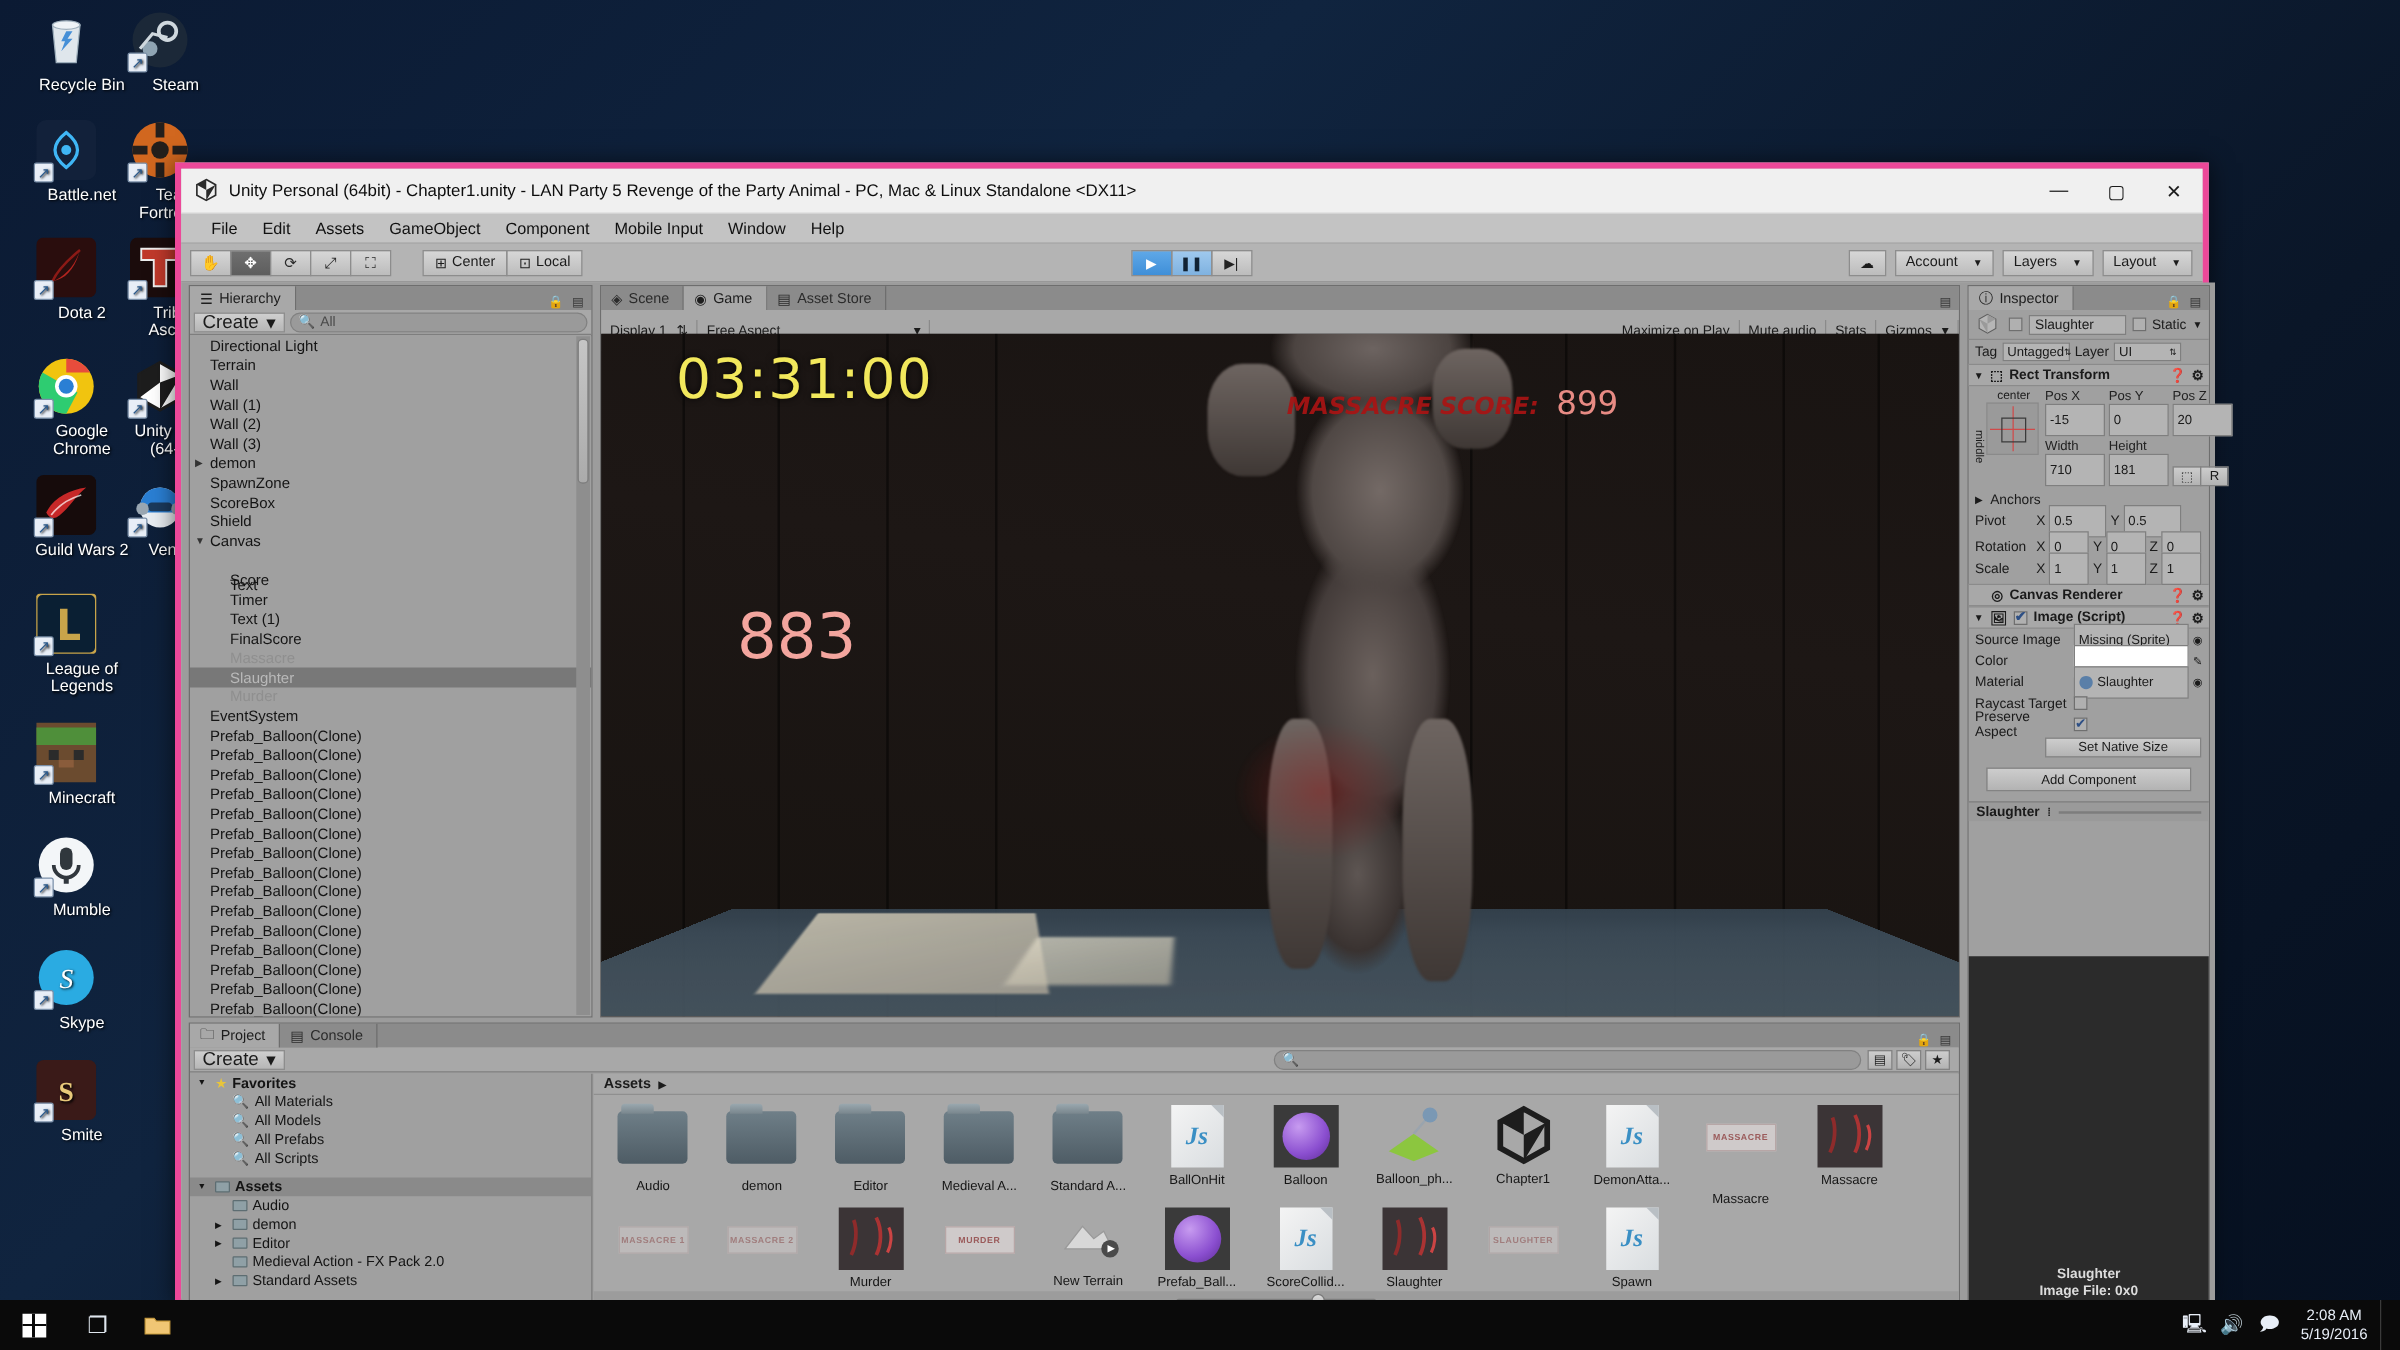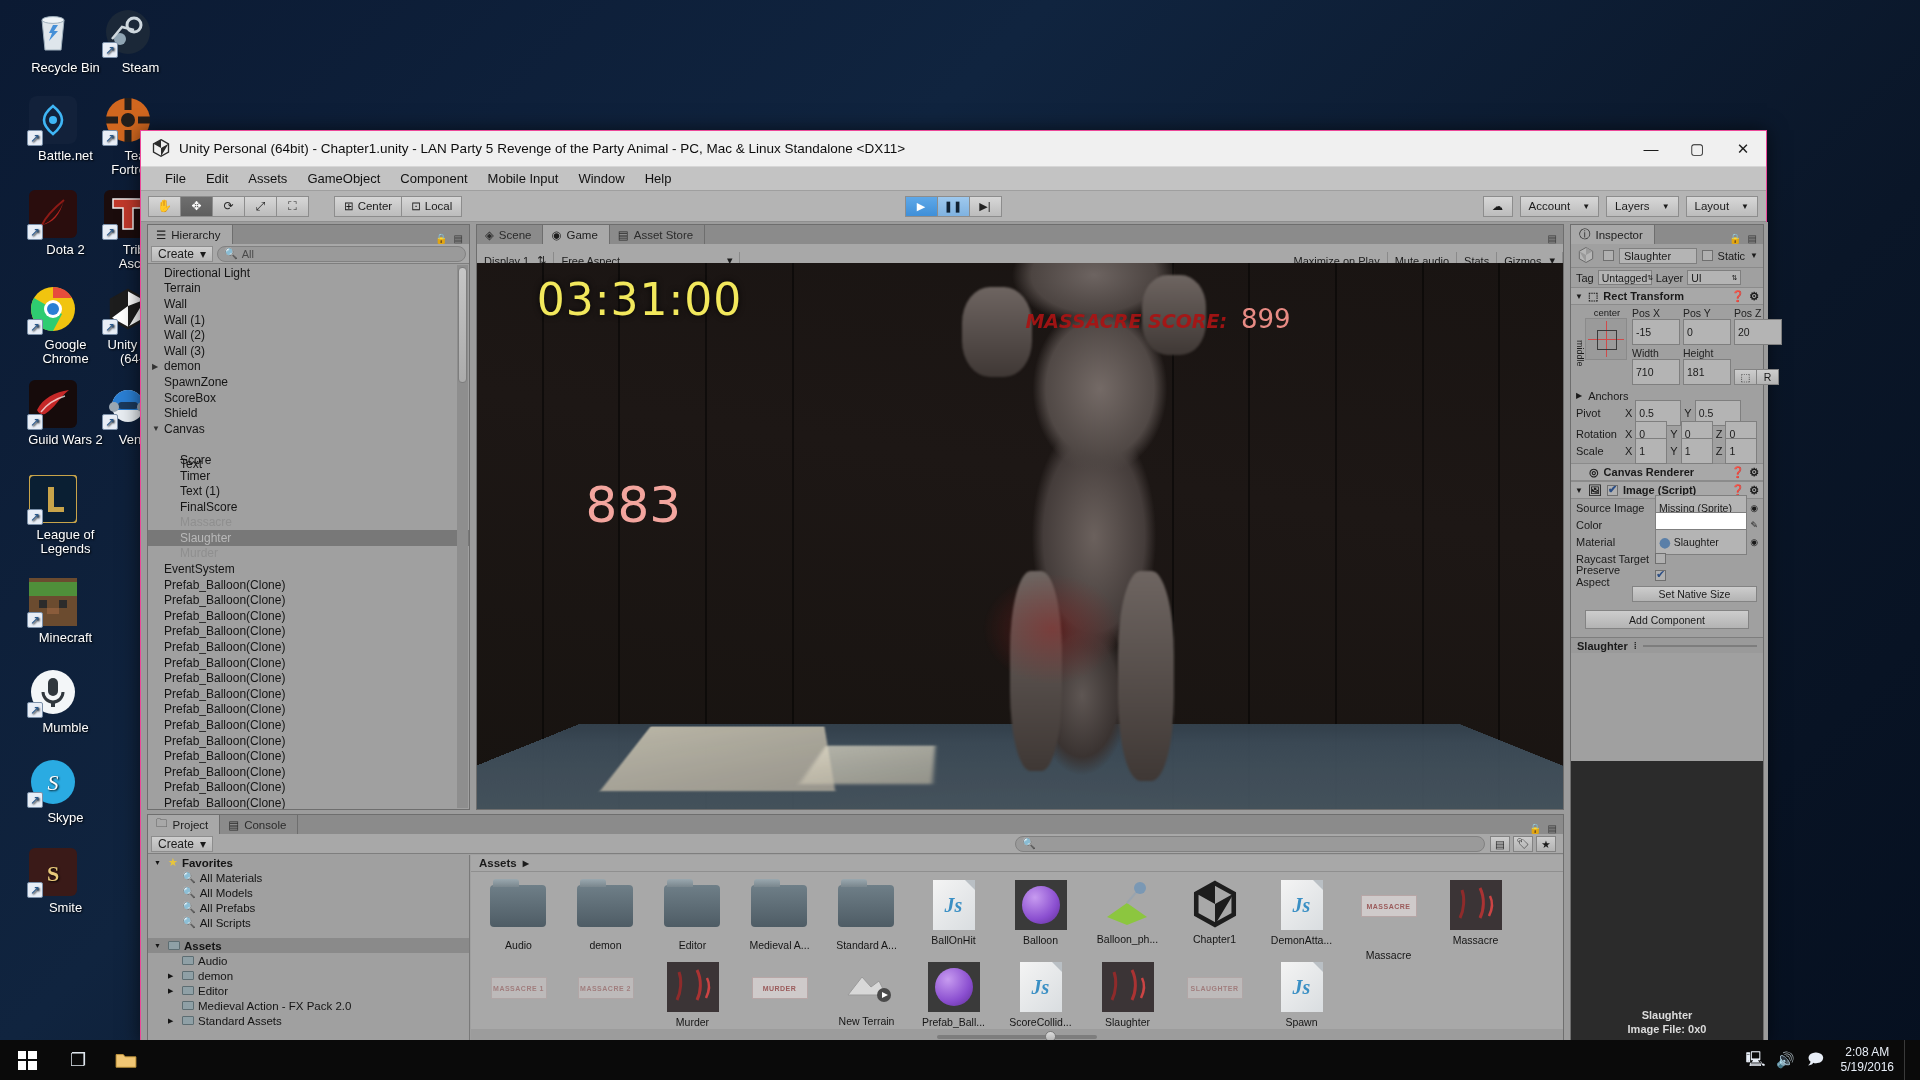--- a/index.html
+++ b/index.html
@@ -28,21 +28,21 @@
                       linear-gradient(to bottom,transparent 8px,#0a0a0a 8px,#0a0a0a 10px,transparent 10px);}
   .tb-btn { width:48px; height:40px; display:flex; align-items:center; justify-content:center;
      color:#dfe6ee; font-size:18px; }
   #tray { margin-left:auto; display:flex; align-items:center; height:40px; padding-right:8px; color:#e8eef7; }
   #tray .ticon { width:30px; text-align:center; font-size:15px; }
   #clock { text-align:center; font-size:12px; line-height:15px; padding:0 10px; }
   #show-desktop { width:8px; height:40px; border-left:1px solid #3a3a3a; }
 
   
   #unity-window { position:absolute; left:140px; top:130px; width:1627px; height:914px;
-     background:#c3c3c3; border:1px solid #ec4899; box-shadow:0 0 18px rgba(0,0,0,.6);
+     background:#c3c3c3; border:5px solid #ec4899; box-shadow:0 0 18px rgba(0,0,0,.6);
      font-size:12px; color:#1b1b1b; }
   #title-bar { height:36px; background:#f0f0f0; display:flex; align-items:center;
      border-bottom:1px solid #d6d6d6; }
   #title-bar .unity-logo { width:22px; height:22px; margin:0 6px 0 10px; position:relative; }
   #title-text { font-size:13.5px; color:#0d0d0d; white-space:nowrap; }
   #win-controls { margin-left:auto; display:flex; height:36px; }
   #win-controls div { width:46px; height:36px; display:flex; align-items:center;
      justify-content:center; font-size:15px; color:#1b1b1b; }
 
   #menu-bar { height:24px; background:#c3c3c3; display:flex; align-items:center; padding-left:14px;
@@ -82,21 +82,21 @@
   .tab.active { background:#a8a8a8; }
   .tab.inactive { background:#8b8b8b; color:#2b2b2b; }
   .tab-row .lock { margin-left:auto; display:flex; align-items:center; gap:6px; padding-right:6px;
      font-size:10px; color:#3a3a3a;}
 
   
   #hierarchy { left:6px; top:2px; width:323px; height:586px; }
   #hier-toolbar { height:20px; background:#a8a8a8; display:flex; align-items:center;
      gap:4px; padding:0 3px; border-bottom:1px solid #7e7e7e; }
   .create-btn { height:16px; padding:0 6px; background:linear-gradient(#cfcfcf,#b6b6b6);
-     border:1px solid #8d8d8d; font-size:12px; display:flex; align-items:flex-start; gap:6px; }
+     border:1px solid #8d8d8d; font-size:15px; display:flex; align-items:center; gap:6px; }
   .search-field { flex:1; height:16px; background:#9a9a9a; border:1px solid #818181;
      border-radius:8px; display:flex; align-items:center; padding:0 6px; font-size:11px; color:#4a4a4a; gap:4px;}
   #hier-list { position:absolute; left:0; top:40px; right:0; bottom:0; background:#a0a0a0;
      overflow:hidden; }
   .hrow { height:15.6px; display:flex; align-items:center; font-size:12px; color:#141414;
      padding-left:4px; white-space:nowrap; }
   .hrow.selected { background:#787878; color:#e6e6e6; }
   .hrow.dim { color:#8f8f8f; }
   .hrow.selected.dim { color:#b9b9b9; }
   .foldout { width:12px; font-size:8px; color:#333; display:inline-block; }

